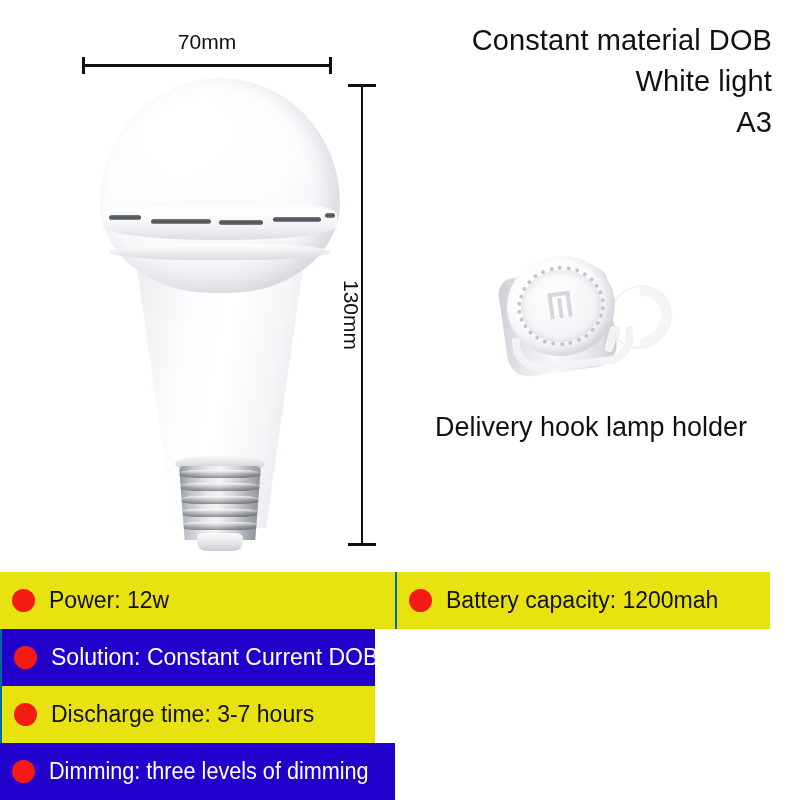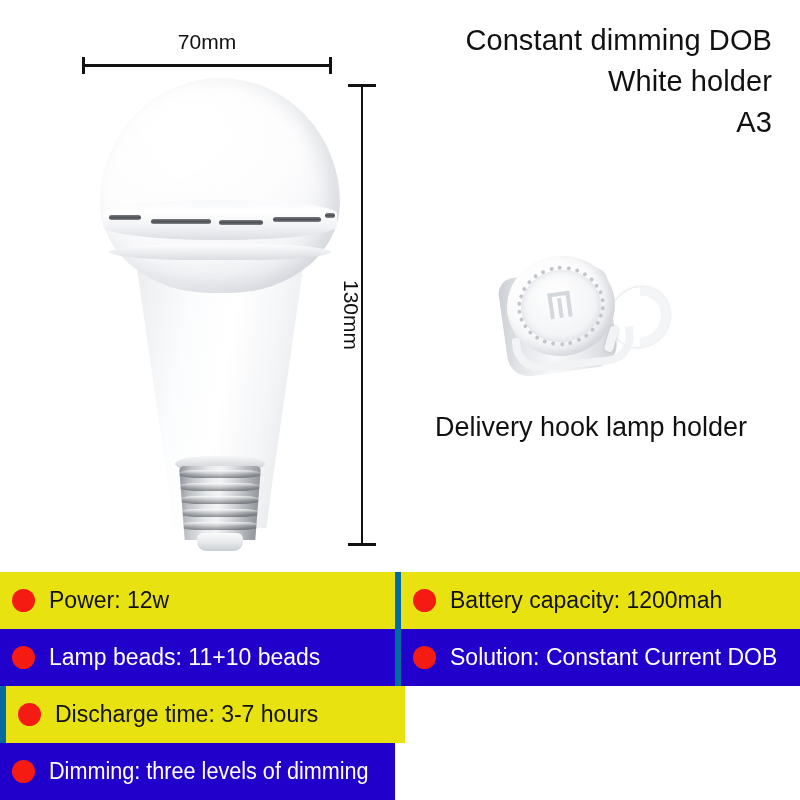--- a/index.html
+++ b/index.html
@@ -339,21 +339,21 @@
     min-height: 0;
   }
   .spec-cell {
     position: relative;
     display: flex;
     align-items: center;
     box-sizing: border-box;
     overflow: hidden;
   }
   .spec-cell.left  { width: 395px; padding-left: 12px; }
-  .spec-cell.right { width: 405px; padding-left: 12px; border-left: 6px solid #0369a1; }
+  .spec-cell.right { width: 375px; padding-left: 12px; border-left: 2px solid #0369a1; }
   .spec-row.yellow .spec-cell { background: #e8e211; color: #111111; }
   .spec-row.blue   .spec-cell { background: #2200cc; color: #ffffff; }
   .bullet {
     flex: 0 0 auto;
     width: 23px;
     height: 23px;
     border-radius: 50%;
     background: #f51b12;
     margin-right: 14px;
   }
@@ -366,22 +366,22 @@
     transform: scaleX(0.94);
     transform-origin: left center;
   }
 </style>
 </head>
 <body>
 
 <div id="page">
 
   <div class="header-block">
-    <div class="header-line">Constant dimming DOB</div>
-    <div class="header-line">White holder</div>
+    <div class="header-line">Constant material DOB</div>
+    <div class="header-line">White light</div>
     <div class="header-line">A3</div>
   </div>
 
   <div class="dim-h-label">70mm</div>
   <div class="dim-h-line"></div>
   <div class="dim-h-tick left"></div>
   <div class="dim-h-tick right"></div>
 
   <div class="dim-v-line"></div>
   <div class="dim-v-tick top"></div>
@@ -466,24 +466,20 @@
         <span class="bullet"></span>
         <span class="spec-text">Power: 12w</span>
       </div>
       <div class="spec-cell right">
         <span class="bullet"></span>
         <span class="spec-text">Battery capacity: 1200mah</span>
       </div>
     </div>
 
     <div class="spec-row blue">
-      <div class="spec-cell left">
-        <span class="bullet"></span>
-        <span class="spec-text">Lamp beads: 11+10 beads</span>
-      </div>
       <div class="spec-cell right">
         <span class="bullet"></span>
         <span class="spec-text">Solution: Constant Current DOB</span>
       </div>
     </div>
 
     <div class="spec-row yellow">
       <div class="spec-cell right">
         <span class="bullet"></span>
         <span class="spec-text">Discharge time: 3-7 hours</span>

